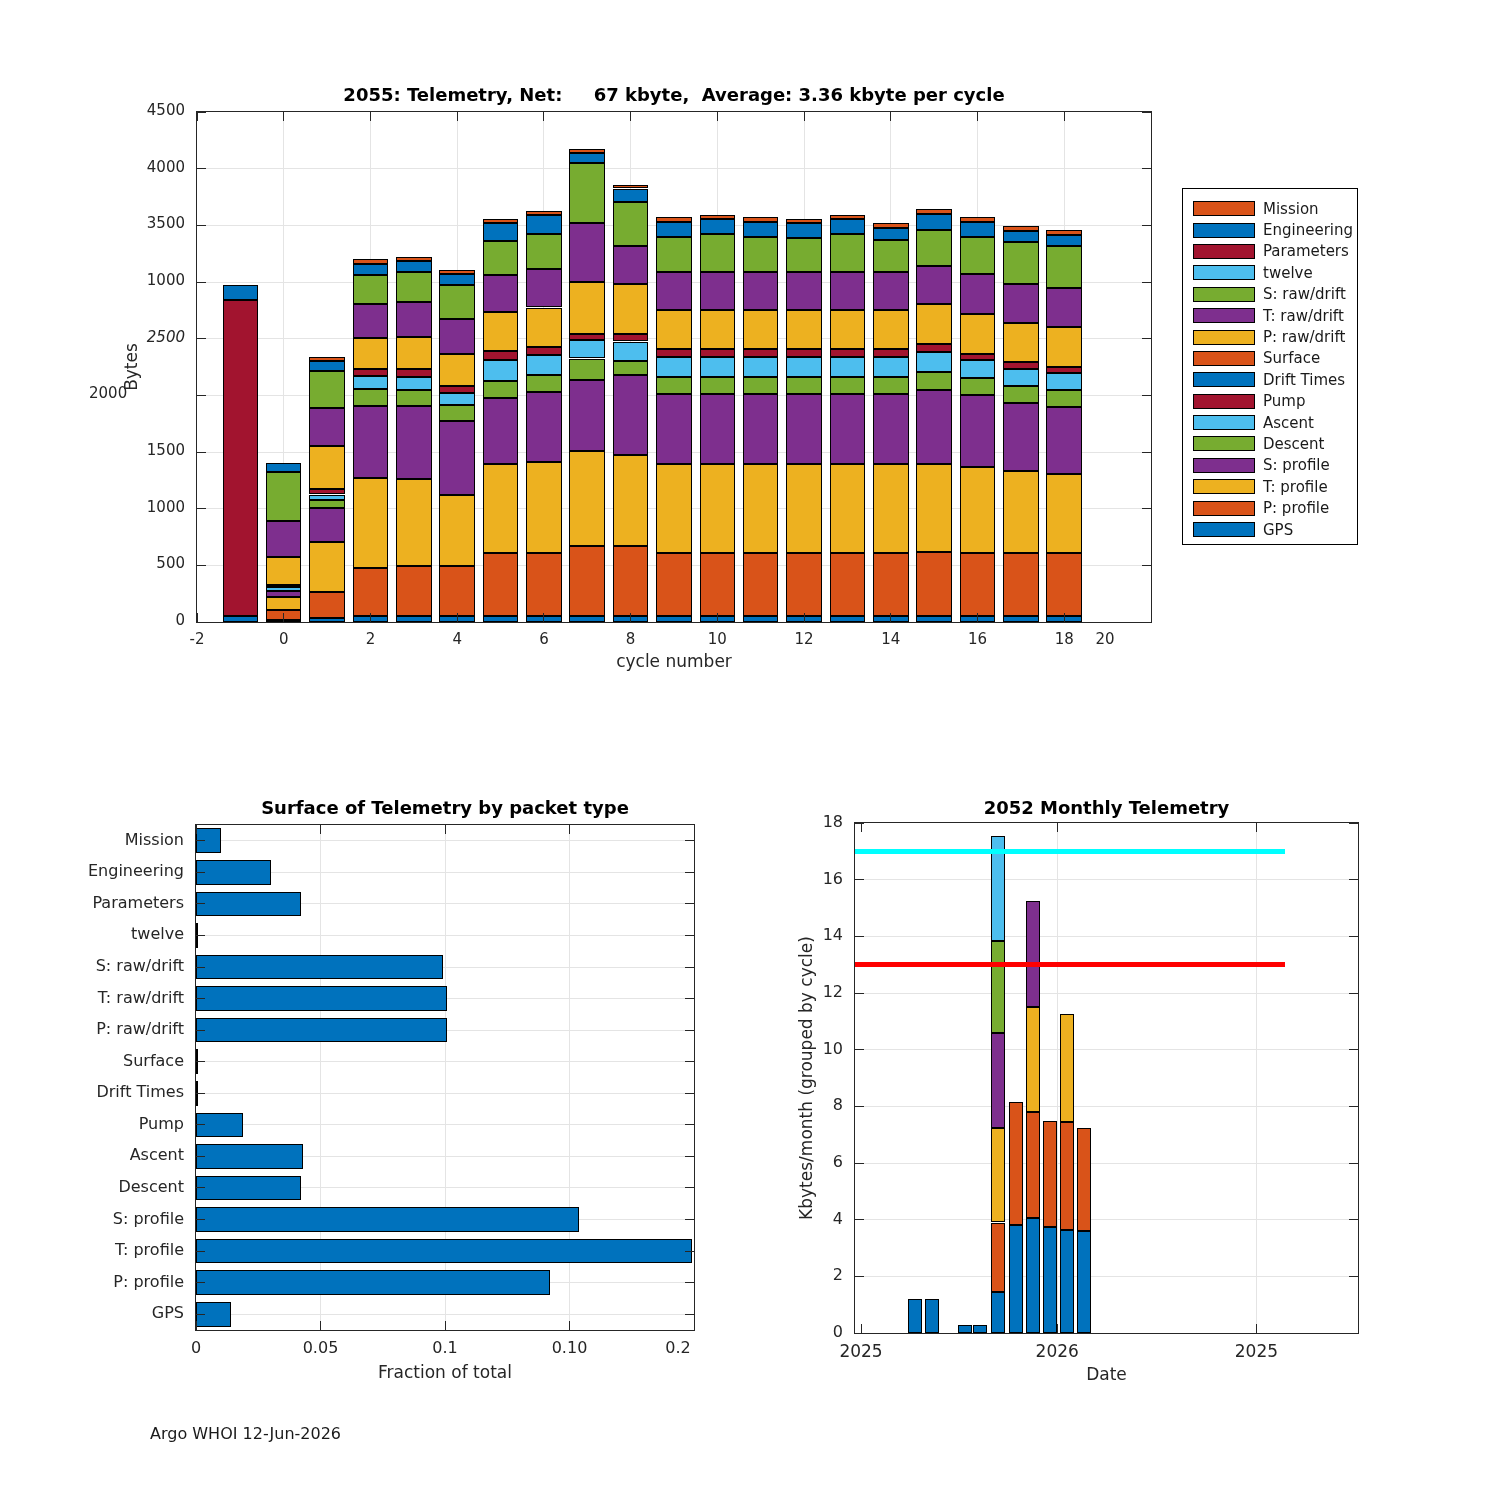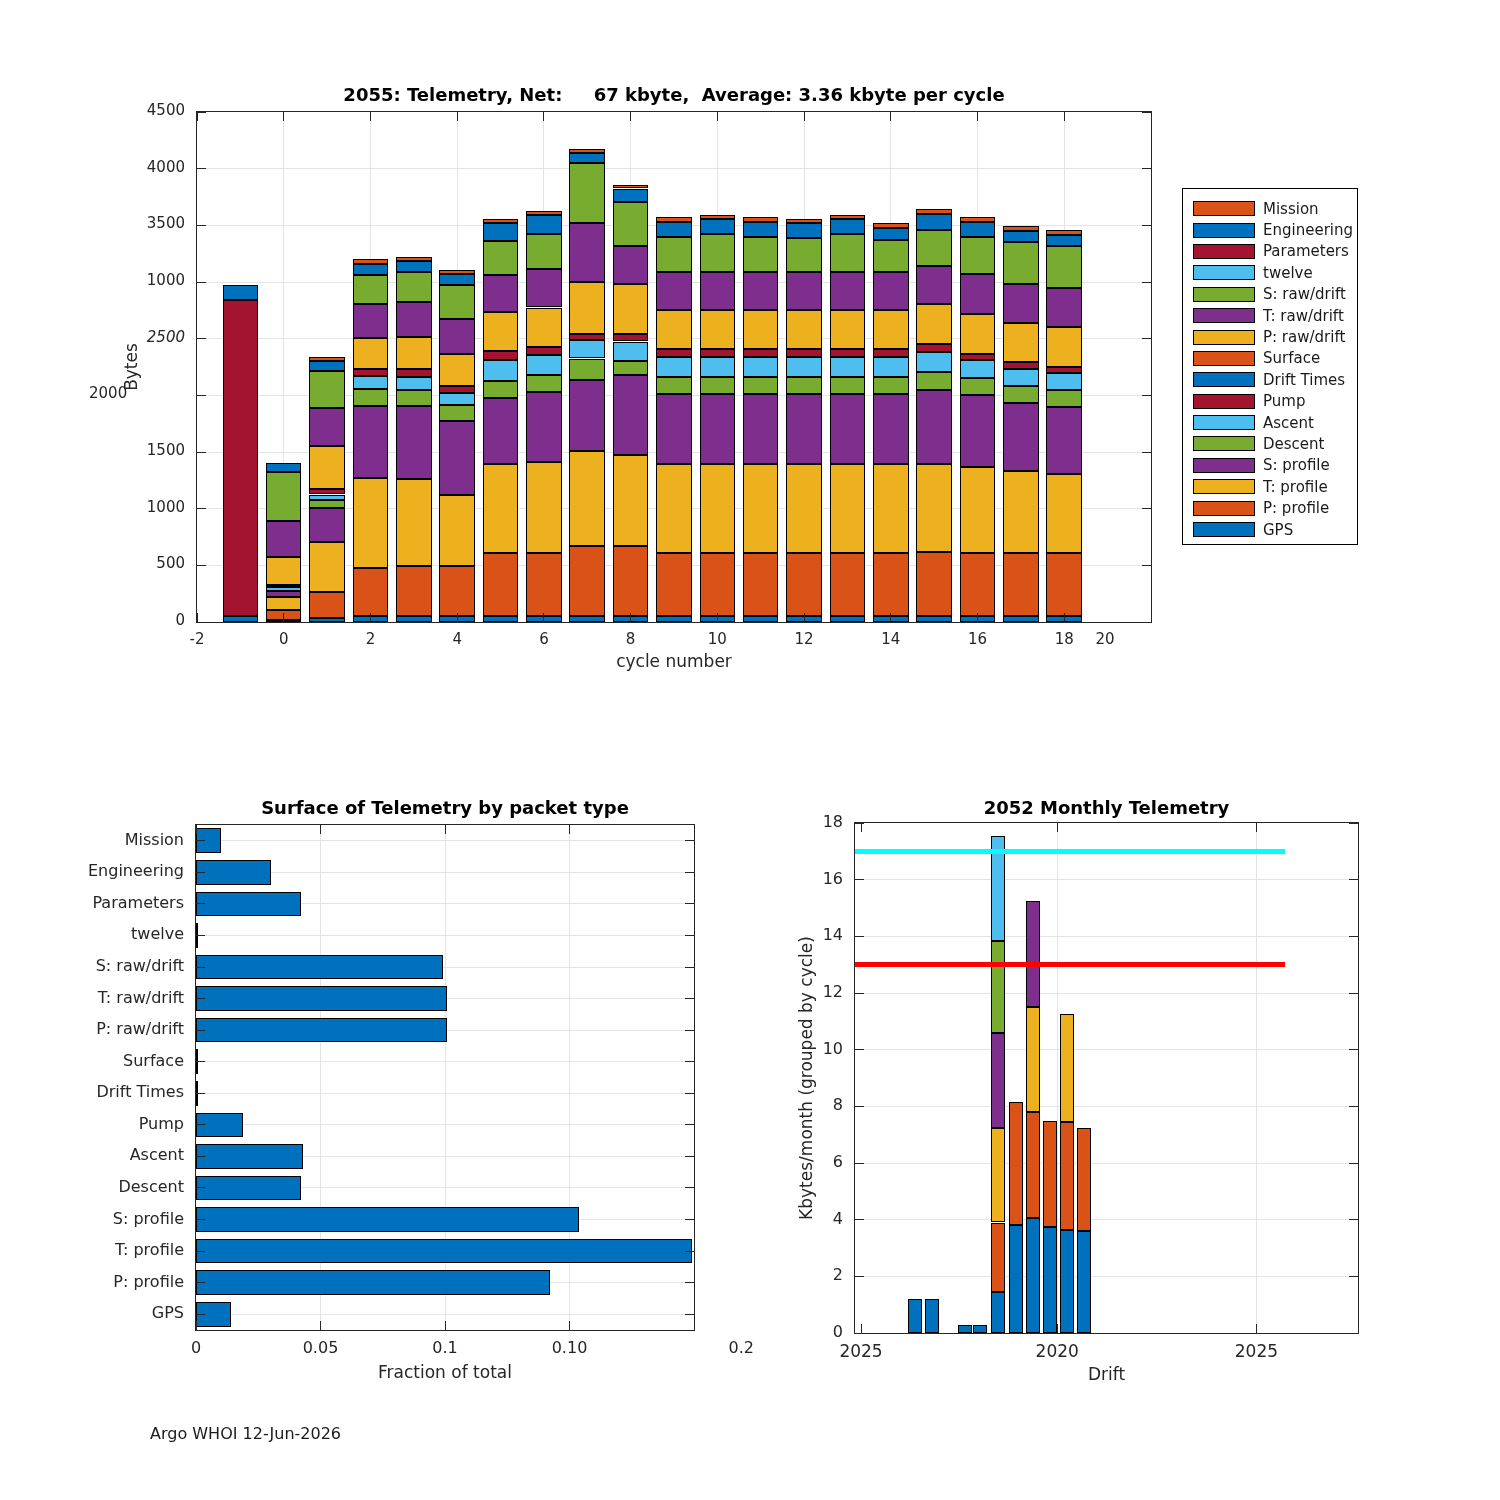--- a/index.html
+++ b/index.html
@@ -463,21 +463,21 @@
     <div class="tick" style="left: 124px; top: 0px; width: 1px; height: 9px;"></div>
     <div class="tlabel" style="left: 64.5px; top: 513px; width: 120px; text-align: center; font-size: 16px;">0.05</div>
     <div class="tick" style="left: 248.5px; top: 496px; width: 1px; height: 9px;"></div>
     <div class="tick" style="left: 248.5px; top: 0px; width: 1px; height: 9px;"></div>
     <div class="tlabel" style="left: 189px; top: 513px; width: 120px; text-align: center; font-size: 16px;">0.1</div>
     <div class="tick" style="left: 373px; top: 496px; width: 1px; height: 9px;"></div>
     <div class="tick" style="left: 373px; top: 0px; width: 1px; height: 9px;"></div>
     <div class="tlabel" style="left: 313.5px; top: 513px; width: 120px; text-align: center; font-size: 16px;">0.10</div>
     <div class="tick" style="left: 497.5px; top: 496px; width: 1px; height: 9px;"></div>
     <div class="tick" style="left: 497.5px; top: 0px; width: 1px; height: 9px;"></div>
-    <div class="tlabel" style="left: 438px; top: 513px; width: 120px; text-align: right; font-size: 16px;">0.2</div>
+    <div class="tlabel" style="left: 422px; top: 513px; width: 120px; text-align: center; font-size: 16px;">0.2</div>
     <div class="tick" style="left: 0px; top: 15.2812px; width: 9px; height: 1px;"></div>
     <div class="tick" style="left: 489px; top: 15.2812px; width: 9px; height: 1px;"></div>
     <div class="tlabel" style="left: -188px; top: 4.78125px; width: 176px; text-align: right; font-size: 16px;">Mission</div>
     <div class="tick" style="left: 0px; top: 46.8438px; width: 9px; height: 1px;"></div>
     <div class="tick" style="left: 489px; top: 46.8438px; width: 9px; height: 1px;"></div>
     <div class="tlabel" style="left: -188px; top: 36.3438px; width: 176px; text-align: right; font-size: 16px;">Engineering</div>
     <div class="tick" style="left: 0px; top: 78.4062px; width: 9px; height: 1px;"></div>
     <div class="tick" style="left: 489px; top: 78.4062px; width: 9px; height: 1px;"></div>
     <div class="tlabel" style="left: -188px; top: 67.9062px; width: 176px; text-align: right; font-size: 16px;">Parameters</div>
     <div class="tick" style="left: 0px; top: 109.969px; width: 9px; height: 1px;"></div>
@@ -558,21 +558,21 @@
     <div class="seg" style="left: 205.224px; top: 191.25px; width: 14.084px; height: 107.667px; background: rgb(237, 177, 32);"></div>
     <div class="seg" style="left: 221.823px; top: 408px; width: 14.084px; height: 102px; background: rgb(0, 114, 189);"></div>
     <div class="seg" style="left: 221.823px; top: 304.583px; width: 14.084px; height: 103.417px; background: rgb(217, 83, 25);"></div>
     <div class="refline" style="left: 0px; top: 25.8333px; width: 430.065px; height: 5px; background: rgb(0, 255, 255);"></div>
     <div class="refline" style="left: 0px; top: 139.167px; width: 430.065px; height: 5px; background: rgb(255, 0, 0);"></div>
     <div class="tick" style="left: 5.536px; top: 501px; width: 1px; height: 9px;"></div>
     <div class="tick" style="left: 5.536px; top: 0px; width: 1px; height: 9px;"></div>
     <div class="tlabel" style="left: -53.964px; top: 518px; width: 120px; text-align: center; font-size: 17px;">2025</div>
     <div class="tick" style="left: 201.706px; top: 501px; width: 1px; height: 9px;"></div>
     <div class="tick" style="left: 201.706px; top: 0px; width: 1px; height: 9px;"></div>
-    <div class="tlabel" style="left: 142.206px; top: 518px; width: 120px; text-align: center; font-size: 17px;">2020</div>
+    <div class="tlabel" style="left: 142.206px; top: 518px; width: 120px; text-align: center; font-size: 17px;">2026</div>
     <div class="tick" style="left: 400.894px; top: 501px; width: 1px; height: 9px;"></div>
     <div class="tick" style="left: 400.894px; top: 0px; width: 1px; height: 9px;"></div>
     <div class="tlabel" style="left: 341.394px; top: 518px; width: 120px; text-align: center; font-size: 17px;">2025</div>
     <div class="tick" style="left: 0px; top: 509.5px; width: 9px; height: 1px;"></div>
     <div class="tick" style="left: 494px; top: 509.5px; width: 9px; height: 1px;"></div>
     <div class="tlabel" style="left: -108px; top: 499px; width: 96px; text-align: right; font-size: 16px;">0</div>
     <div class="tick" style="left: 0px; top: 452.833px; width: 9px; height: 1px;"></div>
     <div class="tick" style="left: 494px; top: 452.833px; width: 9px; height: 1px;"></div>
     <div class="tlabel" style="left: -108px; top: 442.333px; width: 96px; text-align: right; font-size: 16px;">2</div>
     <div class="tick" style="left: 0px; top: 396.167px; width: 9px; height: 1px;"></div>
@@ -593,15 +593,15 @@
     <div class="tick" style="left: 0px; top: 112.833px; width: 9px; height: 1px;"></div>
     <div class="tick" style="left: 494px; top: 112.833px; width: 9px; height: 1px;"></div>
     <div class="tlabel" style="left: -108px; top: 102.333px; width: 96px; text-align: right; font-size: 16px;">14</div>
     <div class="tick" style="left: 0px; top: 56.1667px; width: 9px; height: 1px;"></div>
     <div class="tick" style="left: 494px; top: 56.1667px; width: 9px; height: 1px;"></div>
     <div class="tlabel" style="left: -108px; top: 45.6667px; width: 96px; text-align: right; font-size: 16px;">16</div>
     <div class="tick" style="left: 0px; top: -0.5px; width: 9px; height: 1px;"></div>
     <div class="tick" style="left: 494px; top: -0.5px; width: 9px; height: 1px;"></div>
     <div class="tlabel" style="left: -108px; top: -11px; width: 96px; text-align: right; font-size: 16px;">18</div>
   </div>
-<div class="axlabel" style="left:854px;top:1364px;width:505px;">Drift</div>
+<div class="axlabel" style="left:854px;top:1364px;width:505px;">Date</div>
 
 <div class="footer">Argo WHOI 12-Jun-2026</div>
 
 </body></html>

